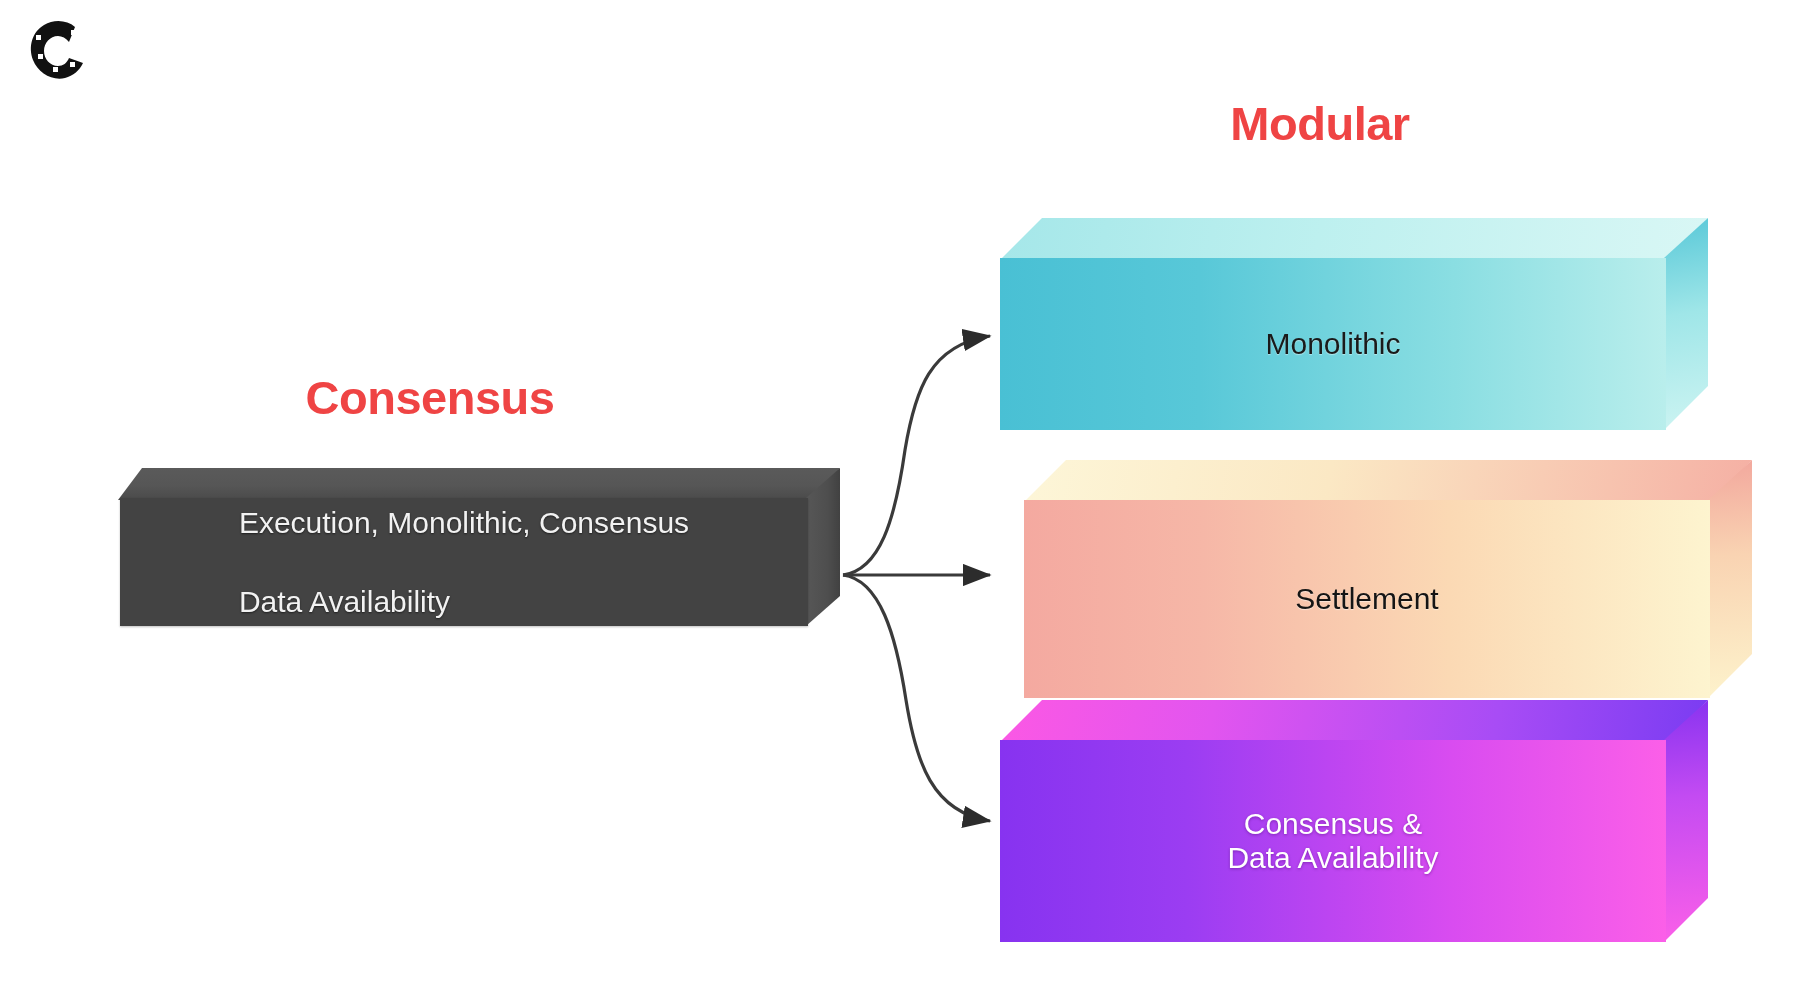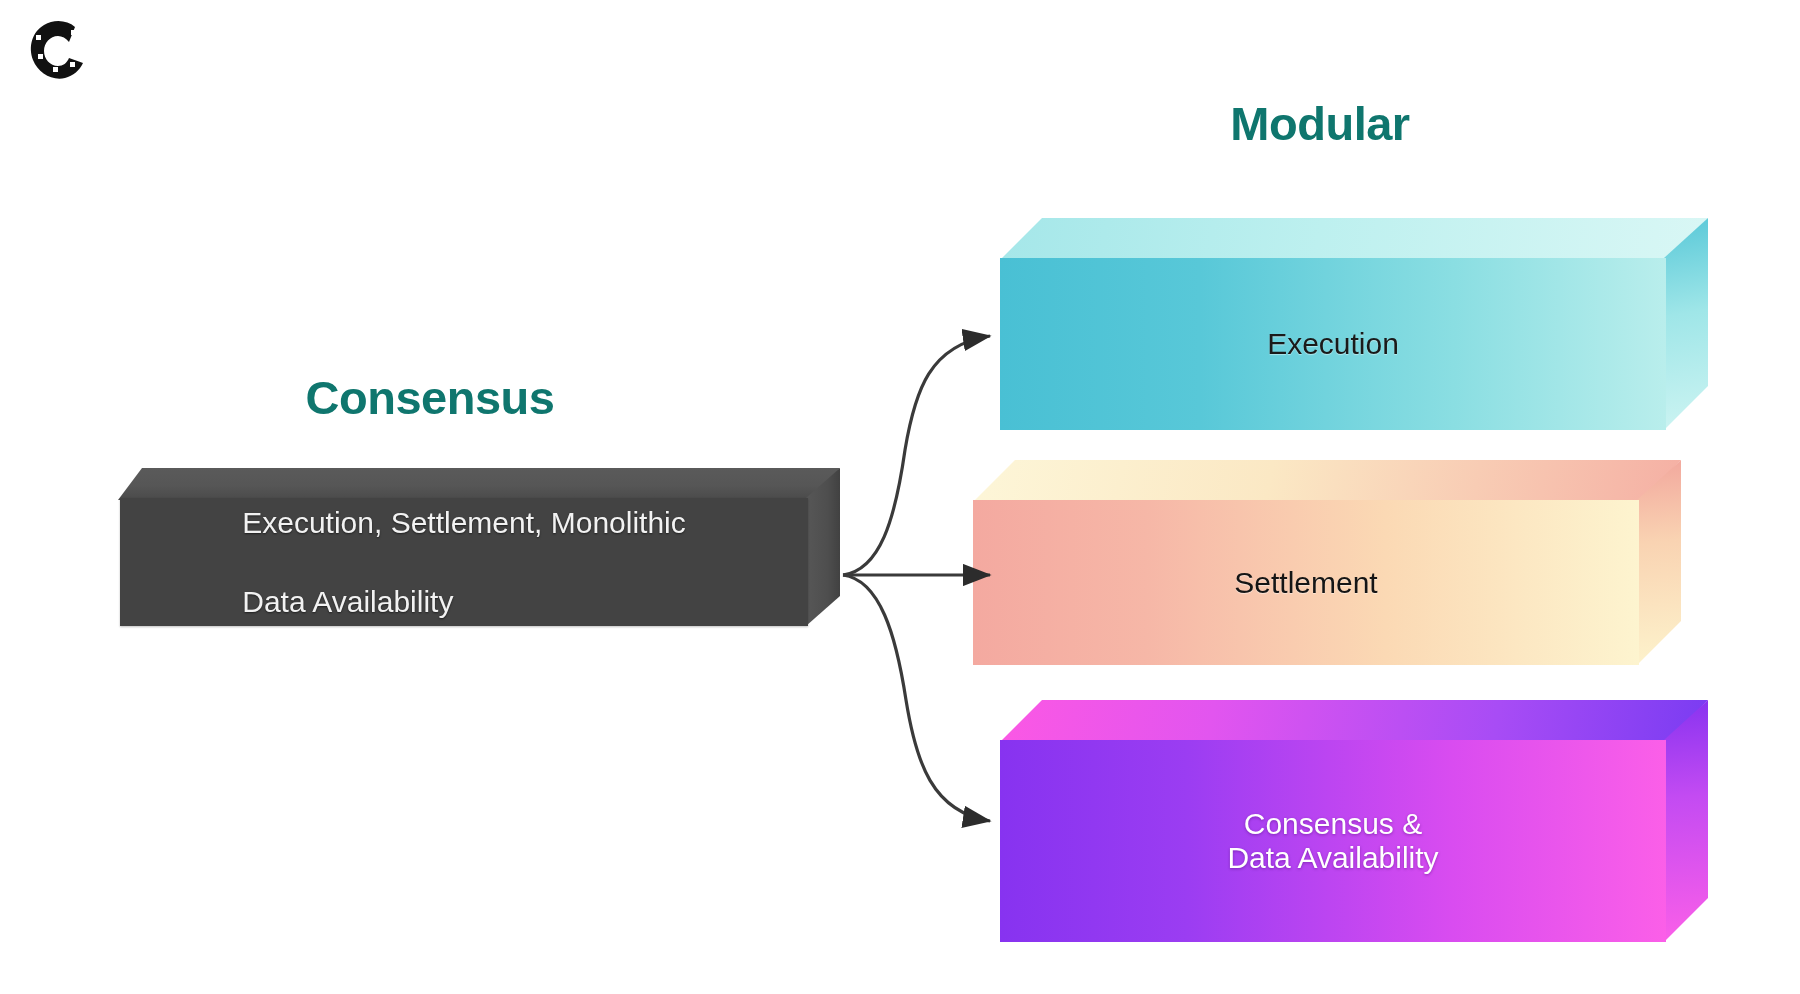--- a/index.html
+++ b/index.html
@@ -26,21 +26,21 @@
     left: 26px;
     top: 18px;
     width: 62px;
     height: 66px;
   }
 
   
   .heading {
     position: absolute;
     font-weight: bold;
-    color: #0f766e;
+    color: #ef4444;
     letter-spacing: -0.5px;
     white-space: nowrap;
     text-align: center;
   }
   #heading-monolithic {
     left: 270px;
     top: 370px;
     width: 320px;
     font-size: 47px;
   }
@@ -155,21 +155,21 @@
     background: linear-gradient(100deg, #a5e7e9 0%, #bdf0ef 45%, #d9f7f5 100%);
   }
   #box-execution .front {
     background: linear-gradient(90deg, #49c0d4 0%, #58c8d8 30%, #8adee2 68%, #b9eeec 100%);
   }
   #box-execution .side {
     background: linear-gradient(170deg, #58c8d8 0%, #9fe6e8 45%, #cdf4f2 100%);
   }
   #box-execution .label { color: #1a1a1a; text-shadow: 0 1px 1px rgba(255,255,255,0.45); }
 
-  #box-settlement { left: 973px; top: 460px; width: 708px; height: 205px; }
+  #box-settlement { left: 1024px; top: 460px; width: 708px; height: 238px; padding-left: 20px; }
   #box-settlement .top {
     background: linear-gradient(100deg, #fdf6d8 0%, #fbe8c4 42%, #f5b0a4 100%);
   }
   #box-settlement .front {
     background: linear-gradient(90deg, #f4a9a0 0%, #f6b7a7 26%, #fbd9b4 62%, #fdf4cf 100%);
   }
   #box-settlement .side {
     background: linear-gradient(175deg, #f2a79d 0%, #f9d3b2 40%, #fdf3cc 100%);
   }
   #box-settlement .label { color: #151515; text-shadow: 0 1px 1px rgba(255,255,255,0.5); }
@@ -215,31 +215,31 @@
   <div class="heading" id="heading-monolithic">Consensus</div>
 
   <div class="heading" id="heading-modular">Modular</div>
 
   <div class="box3d" id="box-monolithic">
     <div class="mono-top"></div>
     <div class="mono-side"></div>
     <div class="mono-front"></div>
     <div class="label">
       <div>
-        <div>Execution, Settlement, Monolithic</div>
+        <div>Execution, Monolithic, Consensus</div>
         <div>Data Availability</div>
       </div>
     </div>
   </div>
 
   <div class="mod-box" id="box-execution">
     <div class="top"></div>
     <div class="side"></div>
     <div class="front"></div>
-    <div class="label">Execution</div>
+    <div class="label">Monolithic</div>
   </div>
 
   <div class="mod-box" id="box-settlement">
     <div class="top"></div>
     <div class="side"></div>
     <div class="front"></div>
     <div class="label">Settlement</div>
   </div>
 
   <div class="mod-box" id="box-consensus">

